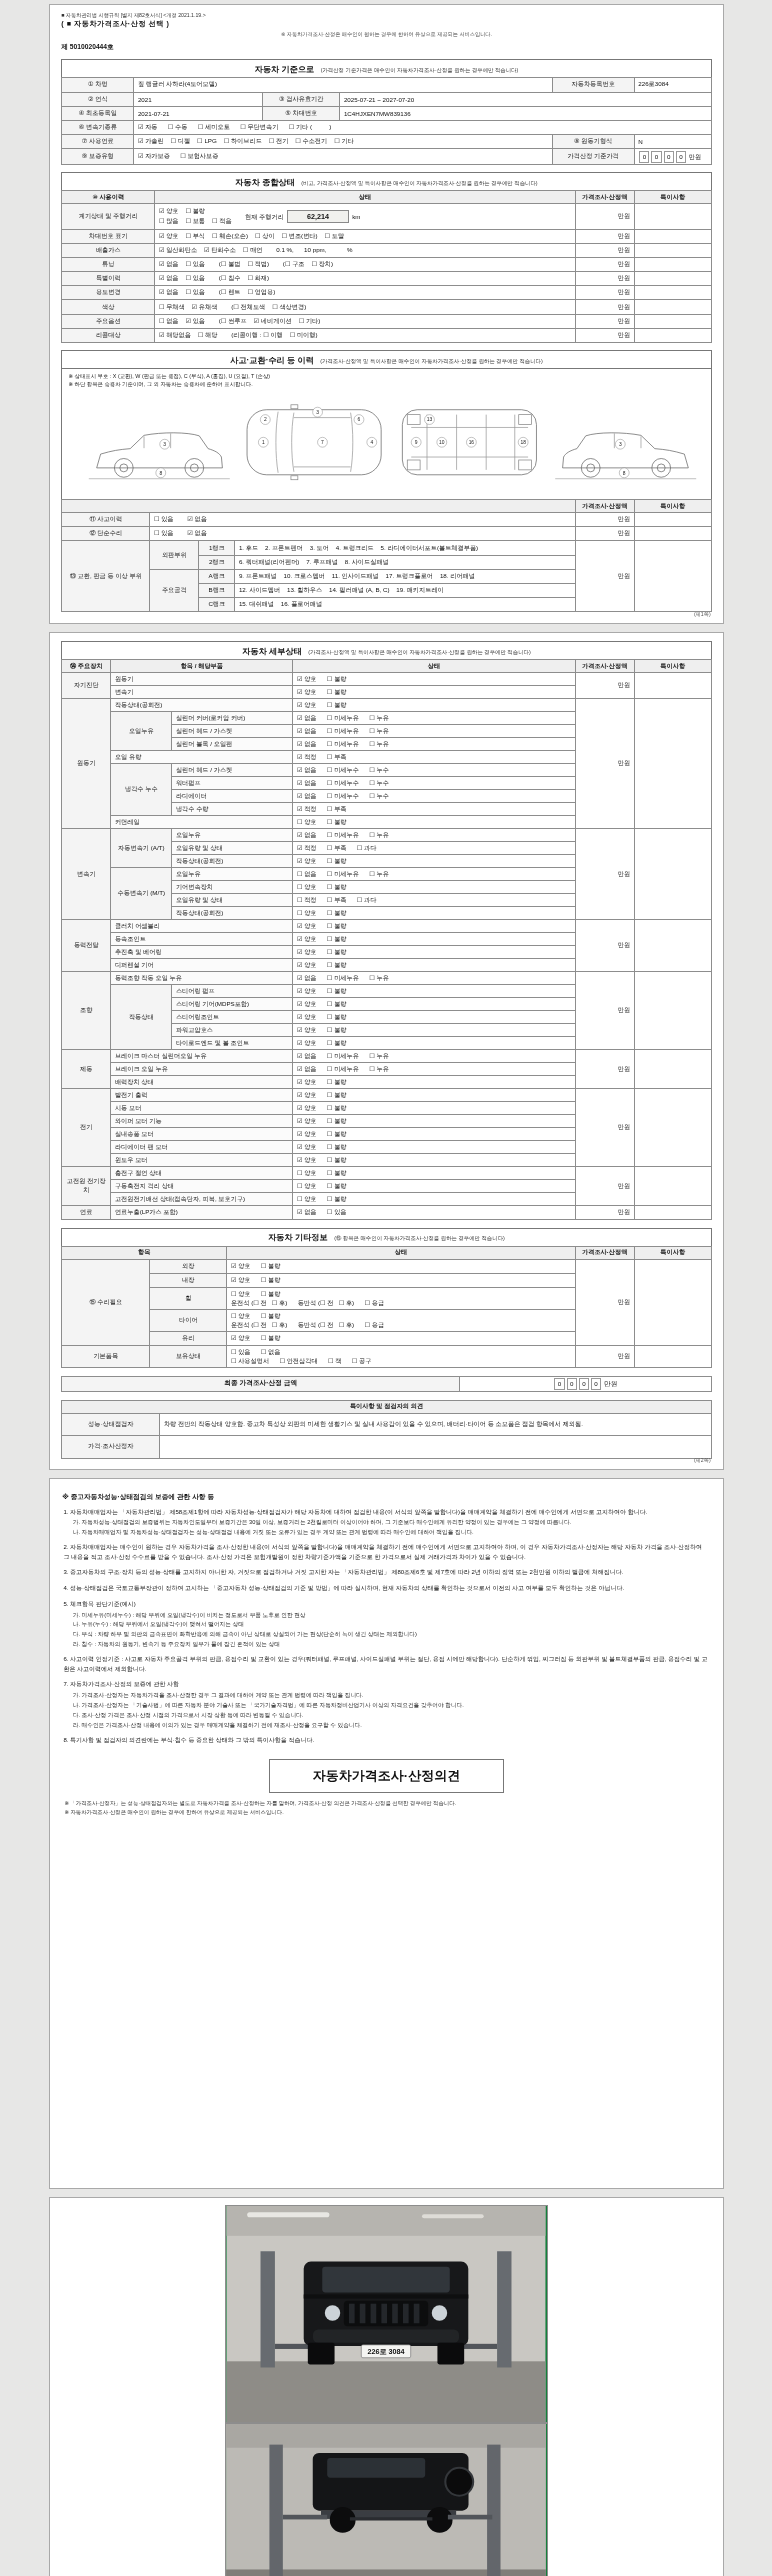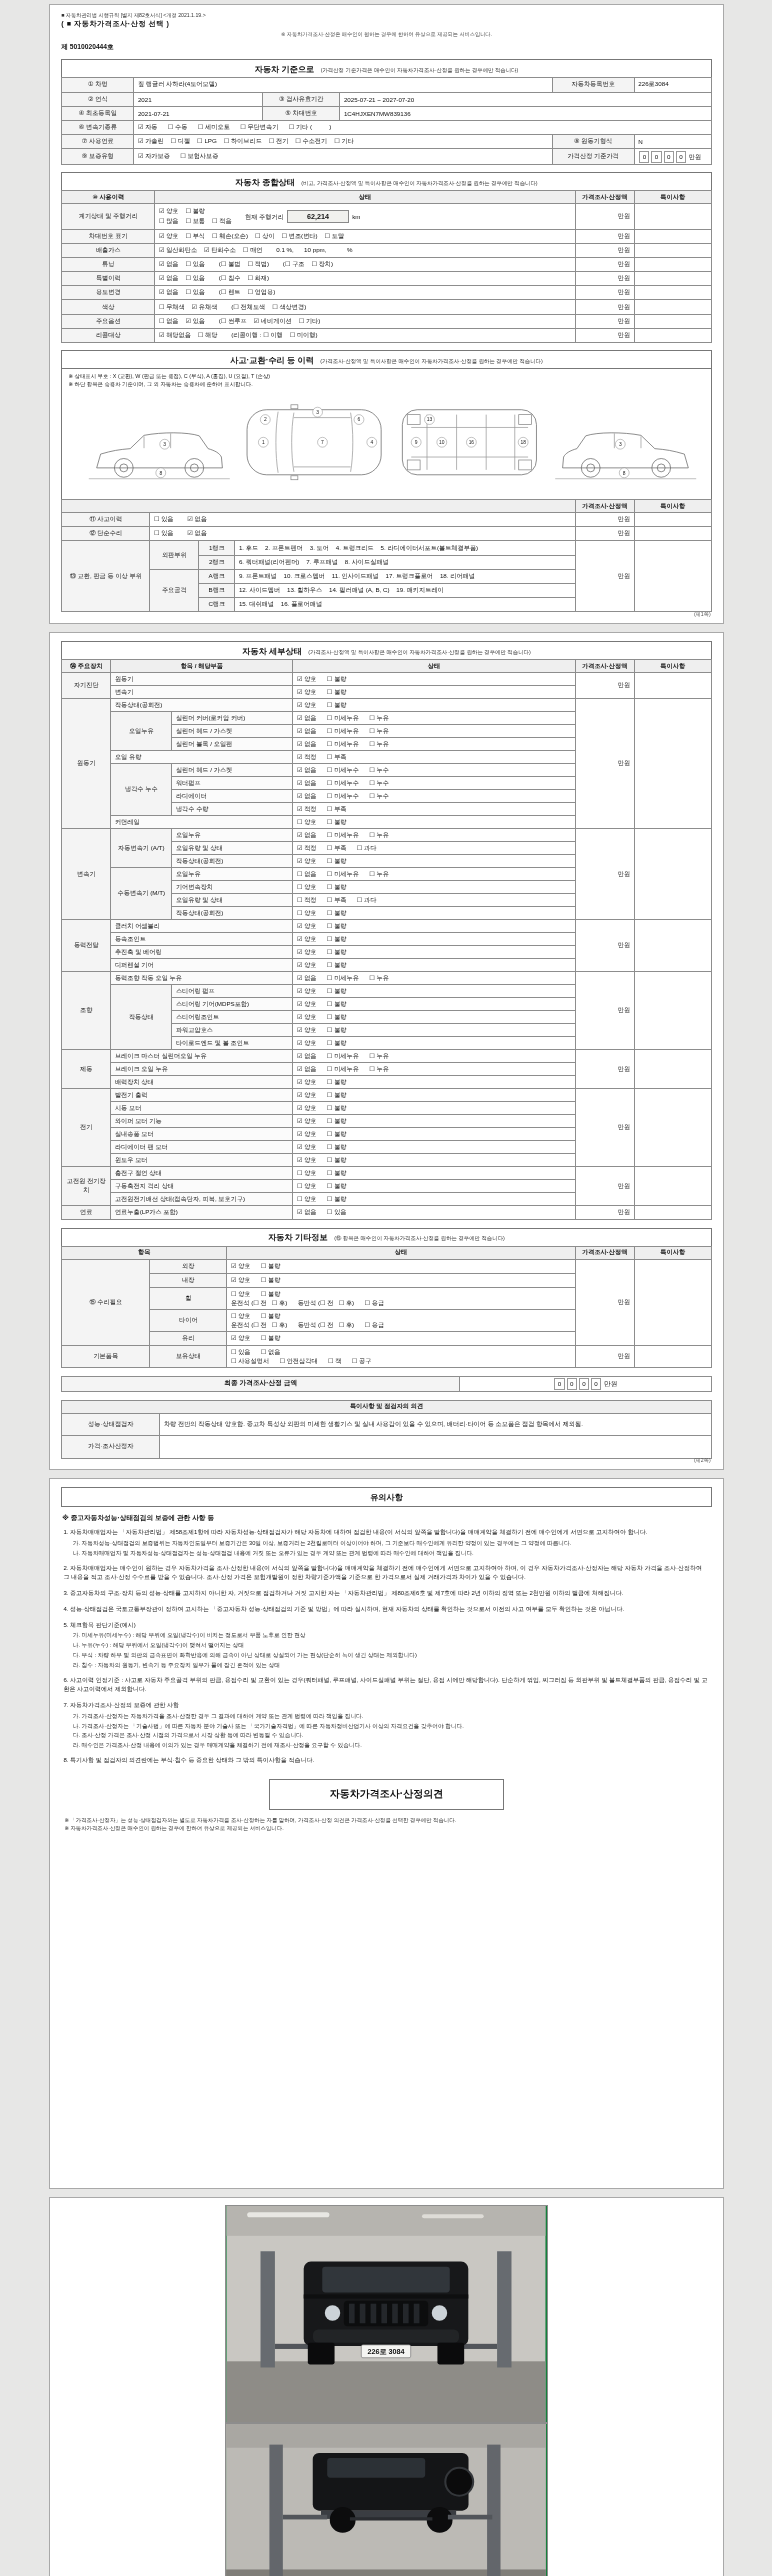--- a/index.html
+++ b/index.html
@@ -32,21 +32,21 @@
   svg text{font-family:"Liberation Sans","DejaVu Sans",sans-serif;}
   .page-mark{position:absolute;right:12.4px;bottom:5.2px;font-size:5.2px;color:#555;}
   .final-price-row td{font-size:6.7px;}
   .fp-label{background:#f4f4f4;text-align:center;font-weight:bold;}
   .fp-value{text-align:center;}
   .op-text{font-size:6px;line-height:1.55;height:18.5px;}
   .notice-head{font-weight:bold;font-size:6.7px;margin:7.2px 1px 5.2px;}
   .n-item{margin:0 2.1px 6.2px;}
   .n-main{font-size:6px;line-height:1.6;}
   .n-sub{font-size:5.7px;line-height:1.55;color:#222;margin:1px 0 0 9.3px;}
-  .op-box{width:222px;margin:13.4px auto 7.2px;border:0.8px solid #777;text-align:center;font-weight:bold;font-size:10px;padding:7.2px 5.2px;}
+  .op-box{width:222px;margin:13.4px auto 7.2px;border:0.8px solid #777;text-align:center;font-weight:bold;font-size:13px;padding:7.2px 5.2px;}
   .op-line{font-size:5.4px;color:#333;margin:1.5px 3.1px;}
   .photo-box{width:321px;margin:0 auto;border:0.5px solid #8d8d8d;background:#15803d;line-height:0;}
 </style>
 </head>
 <body>
 
 <div class="canvas">
 
   <div class="page" id="page-1">
     <div class="form-ref">■ 자동차관리법 시행규칙 [별지 제82호서식] &lt;개정 2021.1.19.&gt;</div>
@@ -684,23 +684,20 @@
           <tr>
             <td class="lab">가격·조사산정자</td>
             <td class="op-text"></td>
           </tr>
         </tbody>
     </table>
     <div class="page-mark">(제2쪽)</div>
   </div>
 
   <div class="page" id="page-3">
-    <div class="sec-bar" style="margin-top:1px;border-bottom:0.8px solid #777;">
-      <span>유의사항</span>
-    </div>
     <div class="notice-head">※ 중고자동차성능·상태점검의 보증에 관한 사항 등</div>
     <div id="notice-items">
         <div class="n-item">
           <div class="n-main">1. 자동차매매업자는 「자동차관리법」 제58조제1항에 따라 자동차성능·상태점검자가 해당 자동차에 대하여 점검한 내용(이 서식의 앞쪽을 말합니다)을 매매계약을 체결하기 전에 매수인에게 서면으로 고지하여야 합니다.</div>
           <div class="n-sub">가. 자동차성능·상태점검의 보증범위는 자동차인도일부터 보증기간은 30일 이상, 보증거리는 2천킬로미터 이상이어야 하며, 그 기준보다 매수인에게 유리한 약정이 있는 경우에는 그 약정에 따릅니다.</div>
           <div class="n-sub">나. 자동차매매업자 및 자동차성능·상태점검자는 성능·상태점검 내용에 거짓 또는 오류가 있는 경우 계약 또는 관계 법령에 따라 매수인에 대하여 책임을 집니다.</div>
         </div>
         <div class="n-item">
           <div class="n-main">2. 자동차매매업자는 매수인이 원하는 경우 자동차가격을 조사·산정한 내용(이 서식의 앞쪽을 말합니다)을 매매계약을 체결하기 전에 매수인에게 서면으로 고지하여야 하며, 이 경우 자동차가격조사·산정자는 해당 자동차 가격을 조사·산정하여 그 내용을 적고 조사·산정 수수료를 받을 수 있습니다. 조사·산정 가격은 보험개발원이 정한 차량기준가액을 기준으로 한 가격으로서 실제 거래가격과 차이가 있을 수 있습니다.</div>
         </div>

